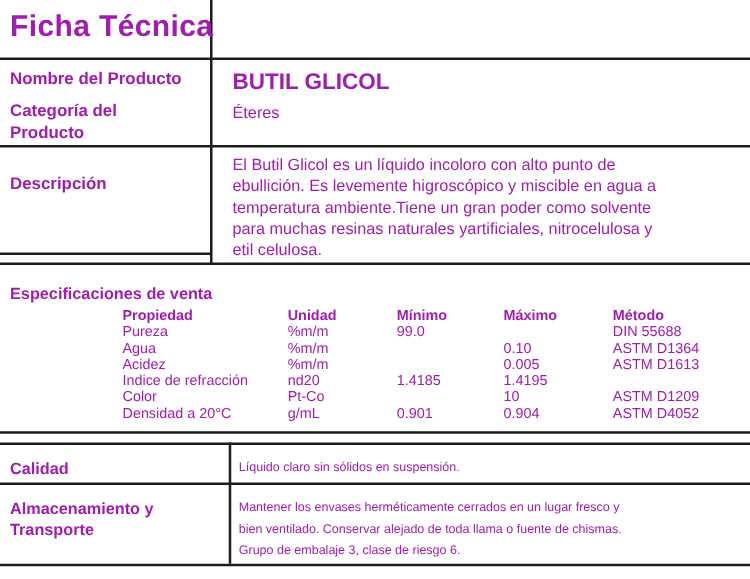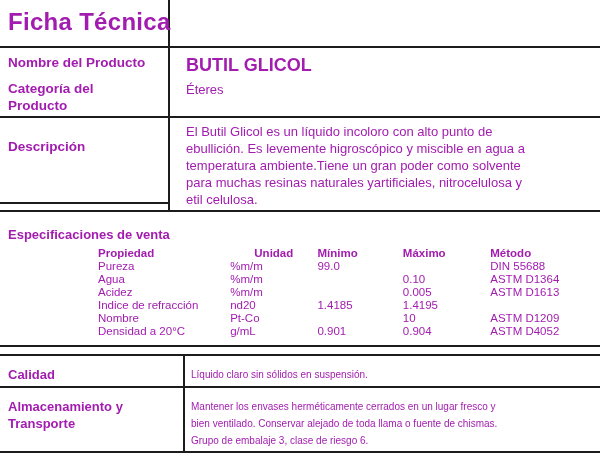--- a/index.html
+++ b/index.html
@@ -32,21 +32,21 @@
   .cat-label       { left:8px;   top:81px; }
   .cat-value       { left:186px; top:81px; }
   .desc-label      { left:8px;   top:124px;margin-top:15px; }
   .desc-text       { left:186px; top:123px; }
 
   .section-title   { left:8px; top:227px; font-size:13px; font-weight:bold; }
 
   .specs-table { position:absolute; left:98px; top:247px; border-collapse:collapse; table-layout:fixed; }
   .specs-table td { font-size:11.5px; height:13px; line-height:13px; white-space:nowrap; vertical-align:top; padding:0; font-weight:normal; }
   .specs-table tr.hdr td { font-weight:bold; }
-  .col-prop { width:134px; } .col-unit { width:90px;text-align:center; } .col-min { width:88px;margin-top:14px; }
+  .col-prop { width:134px; } .col-unit { width:90px; } .col-min { width:88px;margin-top:14px; }
   .col-max  { width:90px; }  .col-met  { width:112px; }
 
   .rule-specs-bottom { top:345px; }
   .rule-bt-top       { top:354px; height:1.5px; }
   .rule-quality-sep  { top:386px; }
   .rule-doc-bottom   { top:451px; }
   .vrule-bottom      { left:183px; top:354px; height:97px; }
 
   .bt-lbl  { font-size:13px; font-weight:bold; line-height:17px; }
   .bt-body { font-size:10px; line-height:17px; }
@@ -125,21 +125,21 @@
       <td>ASTM D1613</td>
     </tr>
     <tr>
       <td>Indice de refracción</td>
       <td>nd20</td>
       <td>1.4185</td>
       <td>1.4195</td>
       <td></td>
     </tr>
     <tr>
-      <td>Nombre</td>
+      <td>Color</td>
       <td>Pt-Co</td>
       <td></td>
       <td>10</td>
       <td>ASTM D1209</td>
     </tr>
     <tr>
       <td>Densidad a 20°C</td>
       <td>g/mL</td>
       <td>0.901</td>
       <td>0.904</td>

